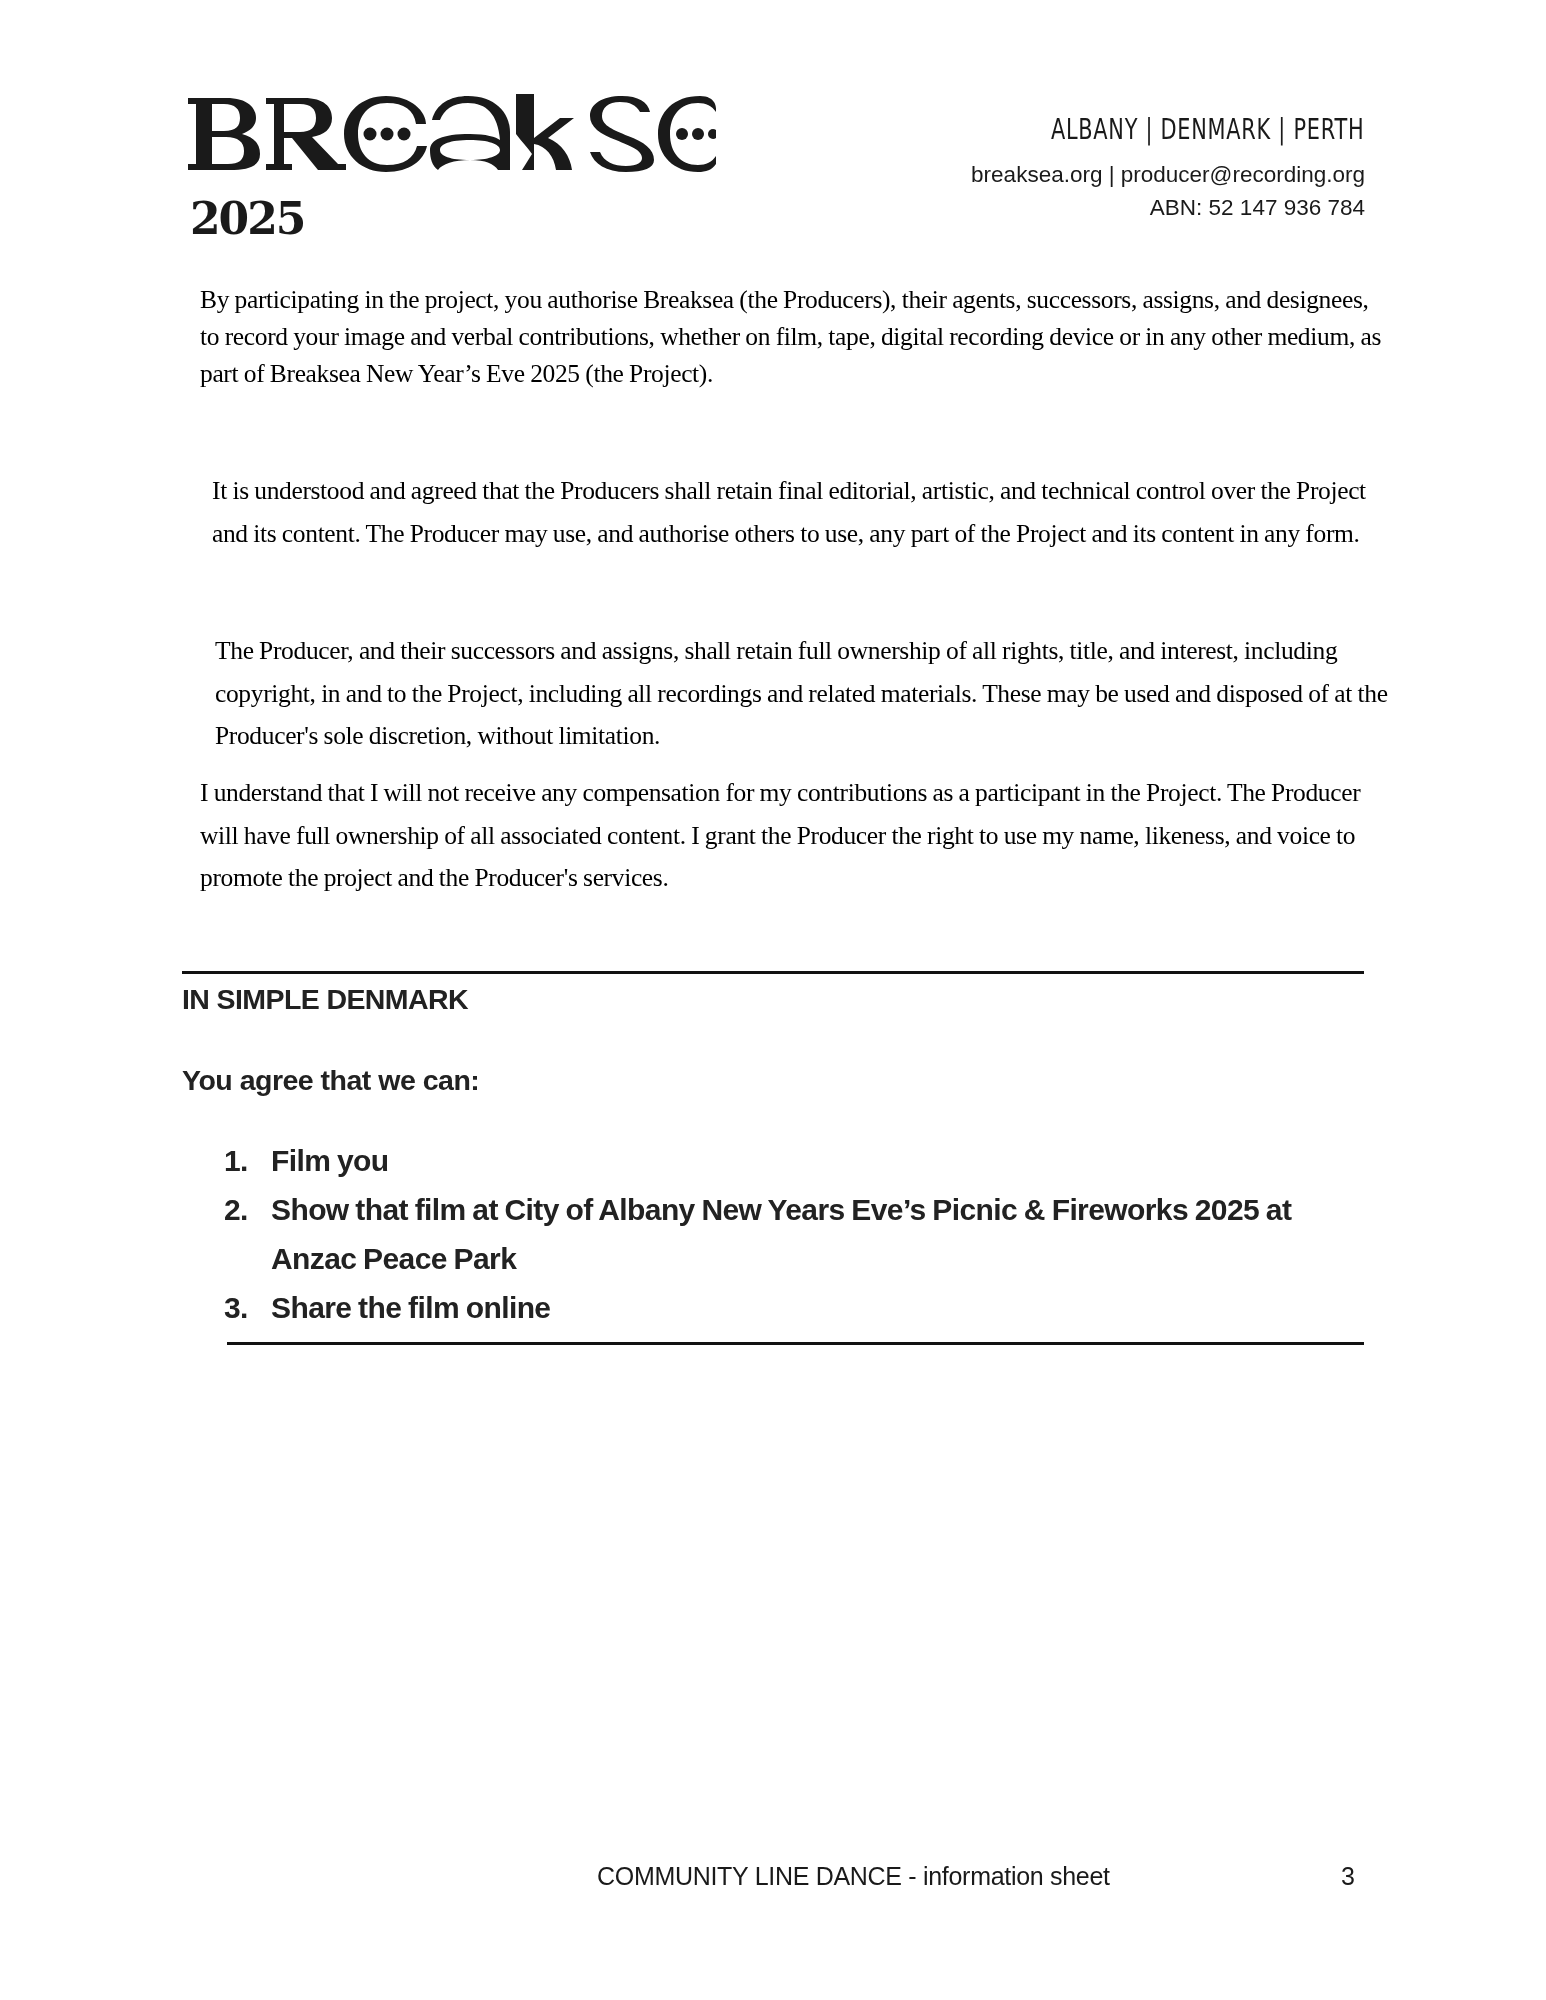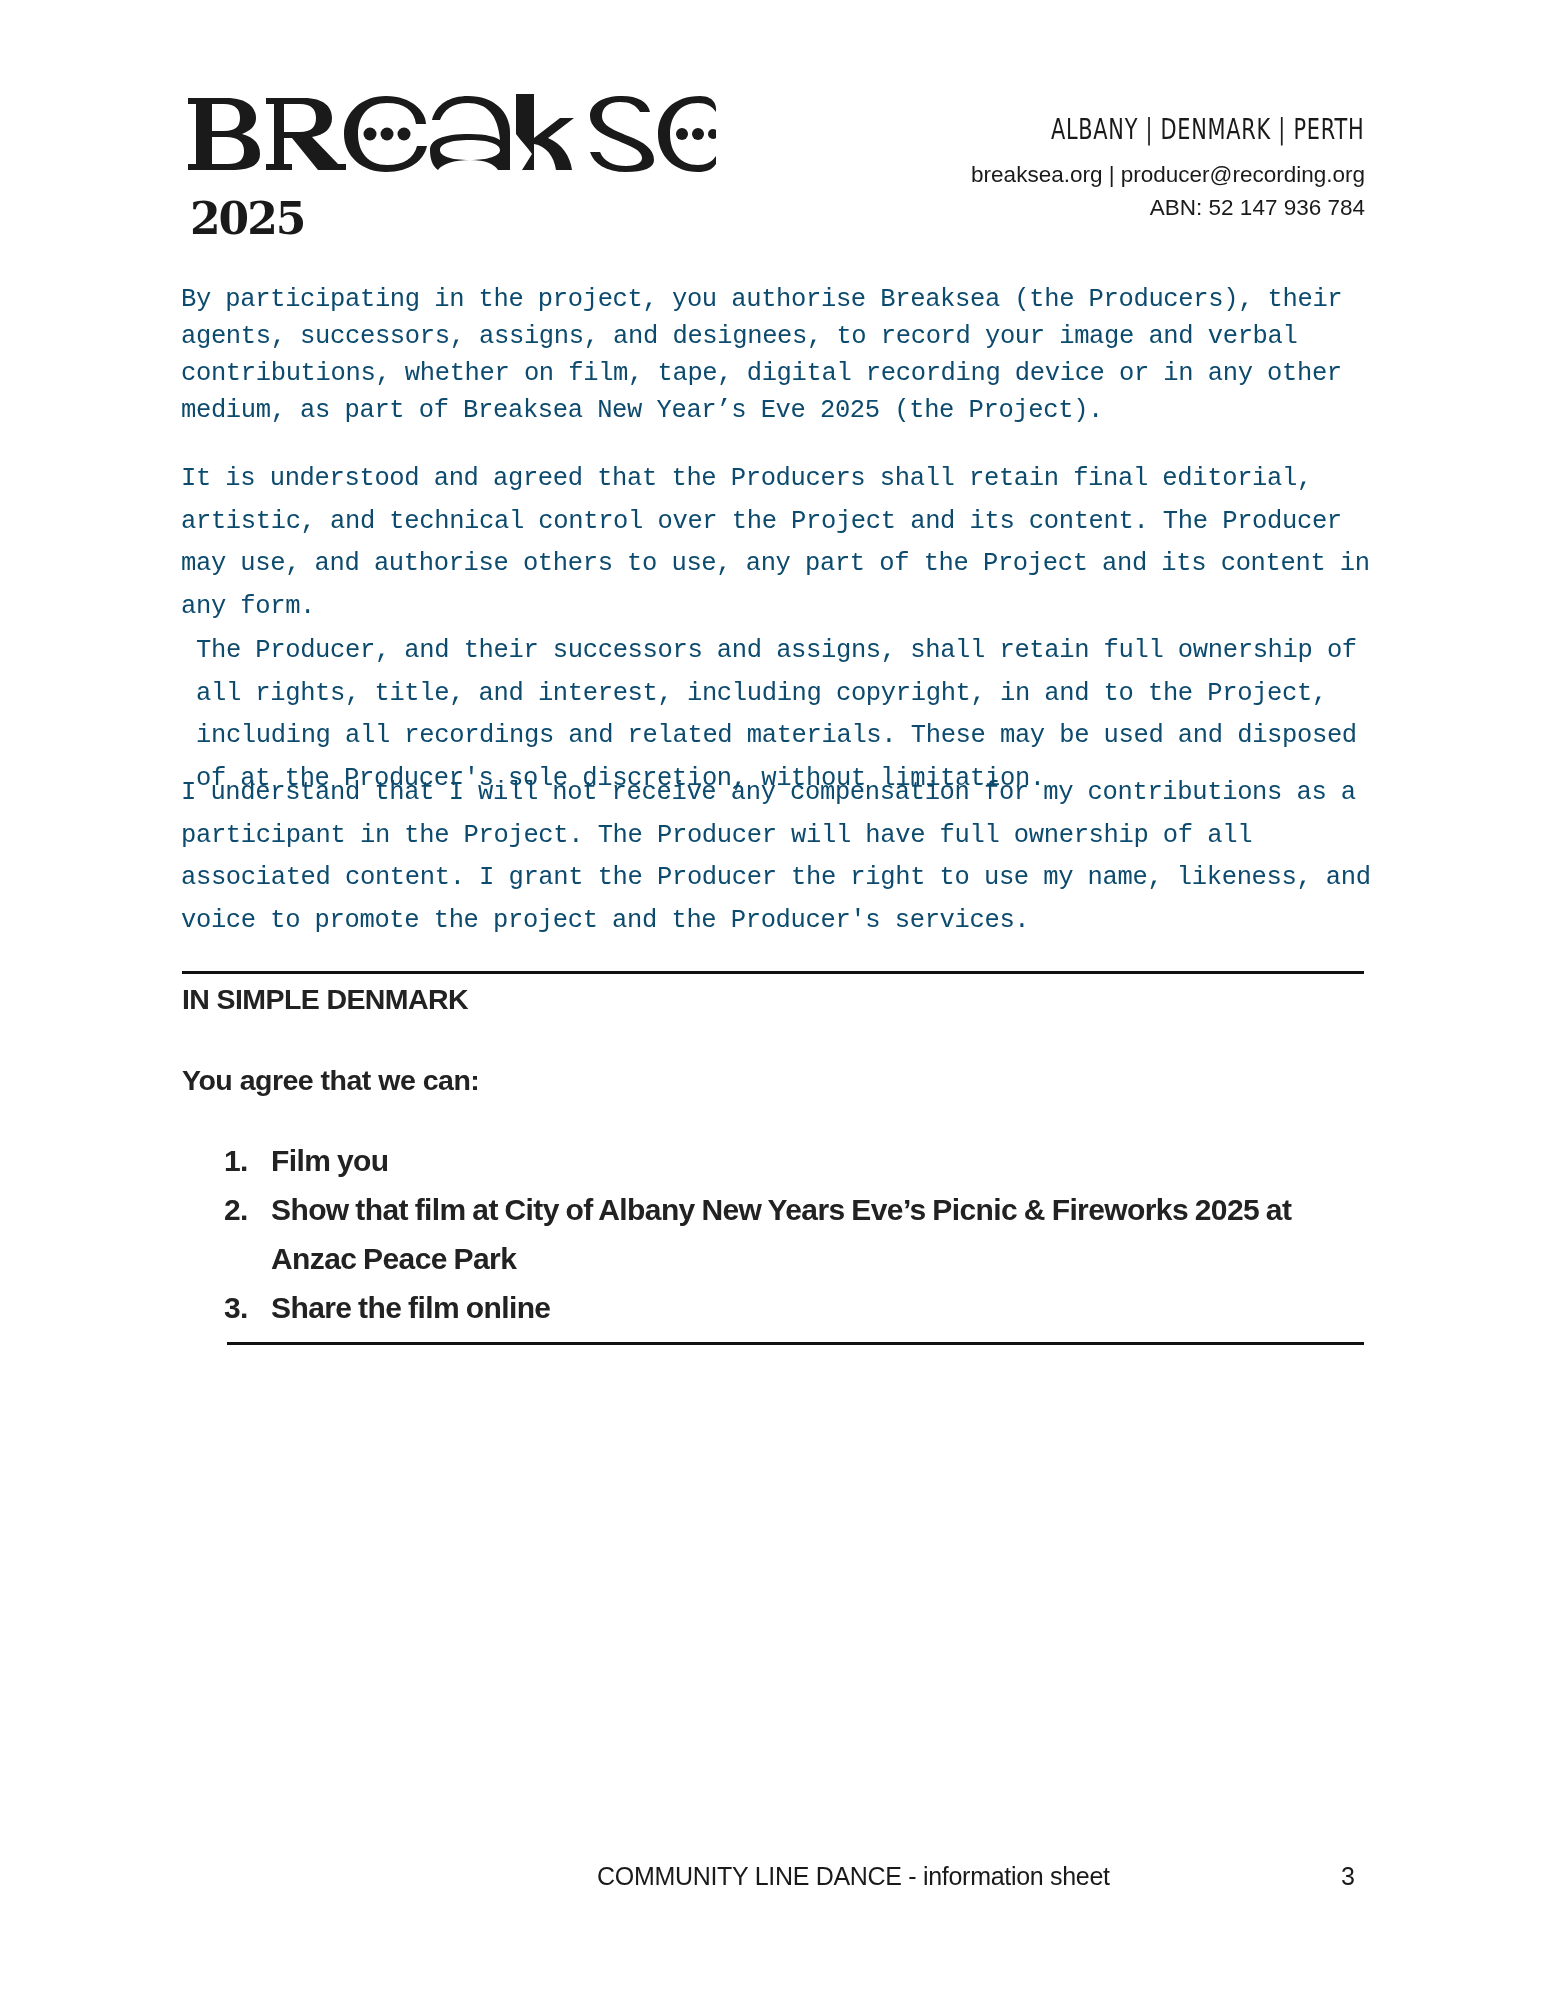--- a/index.html
+++ b/index.html
@@ -9,21 +9,21 @@
   
   .logo { left: 186px; top: 94px; width: 530px; height: 80px; }
   .logo svg { display: block; }
   .year { left: 190px; top: 194px; width: 140px; height: 46px; }
 
   .cities { right: 182px; top: 112px; font-family: "DejaVu Sans", sans-serif; font-size: 29px; letter-spacing: 1px; color: #1a1a1a; transform: scaleX(0.72); transform-origin: right center; white-space: nowrap; font-weight: 400; }
   .contact { right: 181px; top: 162px; font-size: 22.5px; color: #1a1a1a; white-space: nowrap; }
   .abn { right: 181px; top: 195px; font-size: 22.5px; color: #1a1a1a; white-space: nowrap; }
 
   
-  .para { left: 181px; width: 1190px; font-family: Liberation Mono, monospace; font-size: 25.5px; color: #0c4a6e; letter-spacing: -0.35px; word-spacing: -0.5px; }
+  .para { left: 200px; width: 1190px; font-family: Liberation Serif, serif; font-size: 25.5px; color: #000000; letter-spacing: -0.35px; word-spacing: -0.5px; }
   .p1 { top: 281px; line-height: 37px; }
   .p2 { top: 458px; line-height: 42.5px; }
   .p3 { top: 615px; line-height: 42.5px; }
   .p4 { top: 772px; line-height: 42.5px; }
 
   .rule { height: 3px; background: #111; }
   .rule-top { left: 182px; top: 971px; width: 1182px; }
   .rule-bottom { left: 227px; top: 1342px; width: 1137px; }
 
   .section-title { left: 182px; top: 983px; font-size: 28.5px; font-weight: bold; color: #222; letter-spacing: -0.6px; }
@@ -71,21 +71,21 @@
   <svg width="140" height="46" viewBox="0 0 140 46">
     <text x="0" y="40" font-family="DejaVu Serif, serif" font-weight="bold" font-size="44" fill="#1a1a1a" letter-spacing="-2">2025</text>
   </svg>
 </div>
 
 <div class="abs cities">ALBANY | DENMARK | PERTH</div>
 <div class="abs contact">breaksea.org | producer@recording.org</div>
 <div class="abs abn">ABN: 52 147 936 784</div>
 
 <p class="abs para p1" style="margin:0">By participating in the project, you authorise Breaksea (the Producers), their agents, successors, assigns, and designees, to record your image and verbal contributions, whether on film, tape, digital recording device or in any other medium, as part of Breaksea New Year’s Eve 2025 (the Project).</p>
-<p class="abs para p2" style="margin:0">It is understood and agreed that the Producers shall retain final editorial, artistic, and technical control over the Project and its content. The Producer may use, and authorise others to use, any part of the Project and its content in any form.</p>
+<p class="abs para p2" style="margin:12px">It is understood and agreed that the Producers shall retain final editorial, artistic, and technical control over the Project and its content. The Producer may use, and authorise others to use, any part of the Project and its content in any form.</p>
 <p class="abs para p3" style="margin:15px">The Producer, and their successors and assigns, shall retain full ownership of all rights, title, and interest, including copyright, in and to the Project, including all recordings and related materials. These may be used and disposed of at the Producer's sole discretion, without limitation.</p>
 <p class="abs para p4" style="margin:0">I understand that I will not receive any compensation for my contributions as a participant in the Project. The Producer will have full ownership of all associated content. I grant the Producer the right to use my name, likeness, and voice to promote the project and the Producer's services.</p>
 
 <div class="abs rule rule-top"></div>
 
 <div class="abs section-title">IN SIMPLE DENMARK</div>
 <div class="abs lead">You agree that we can:</div>
 
 <div class="abs list">
   <div class="list-item">

